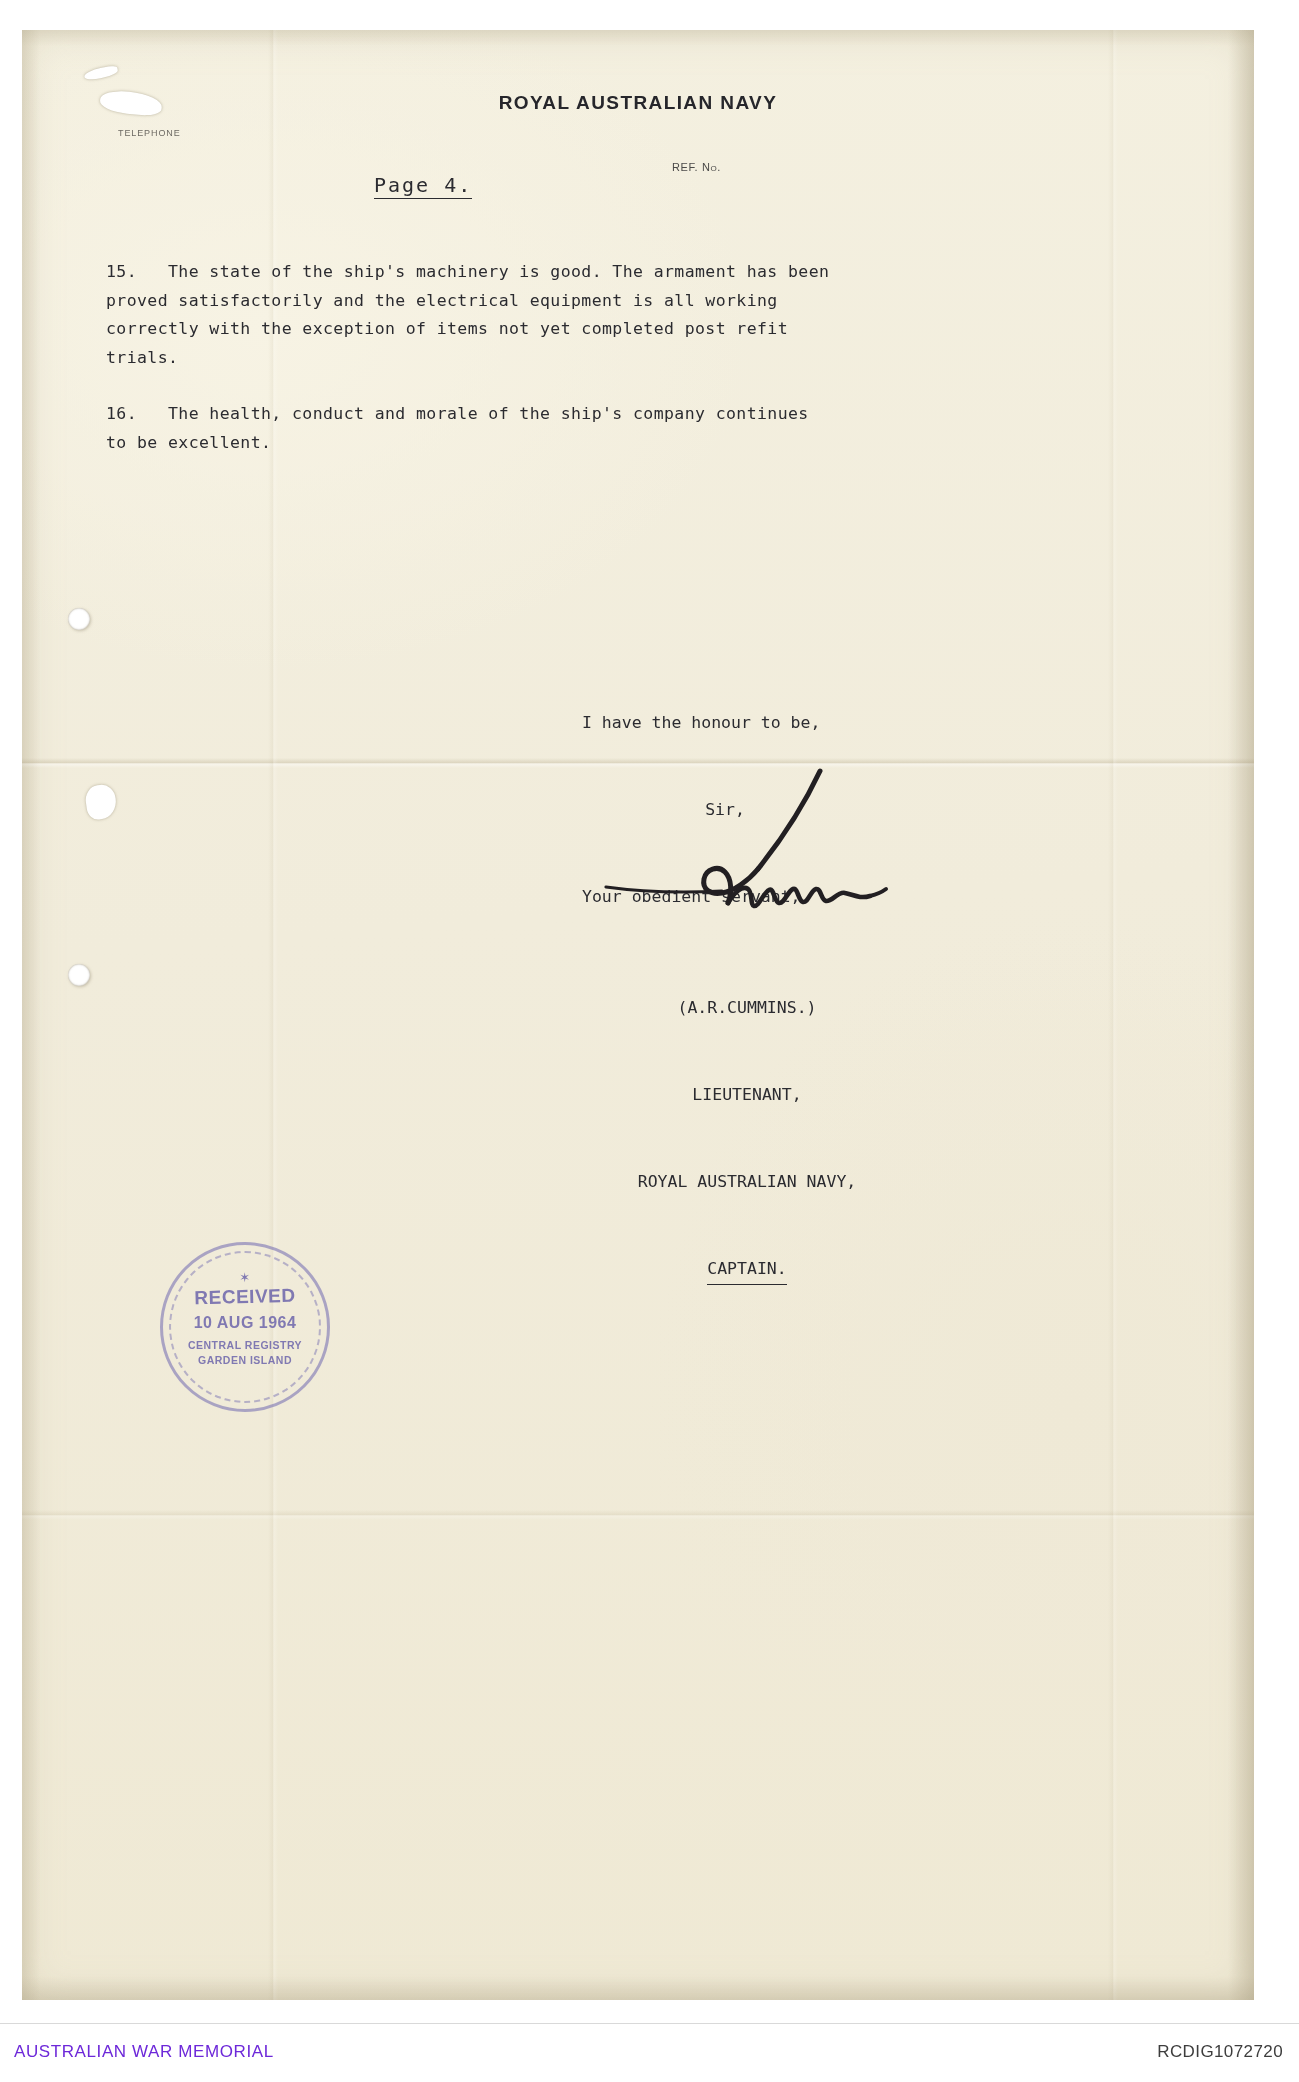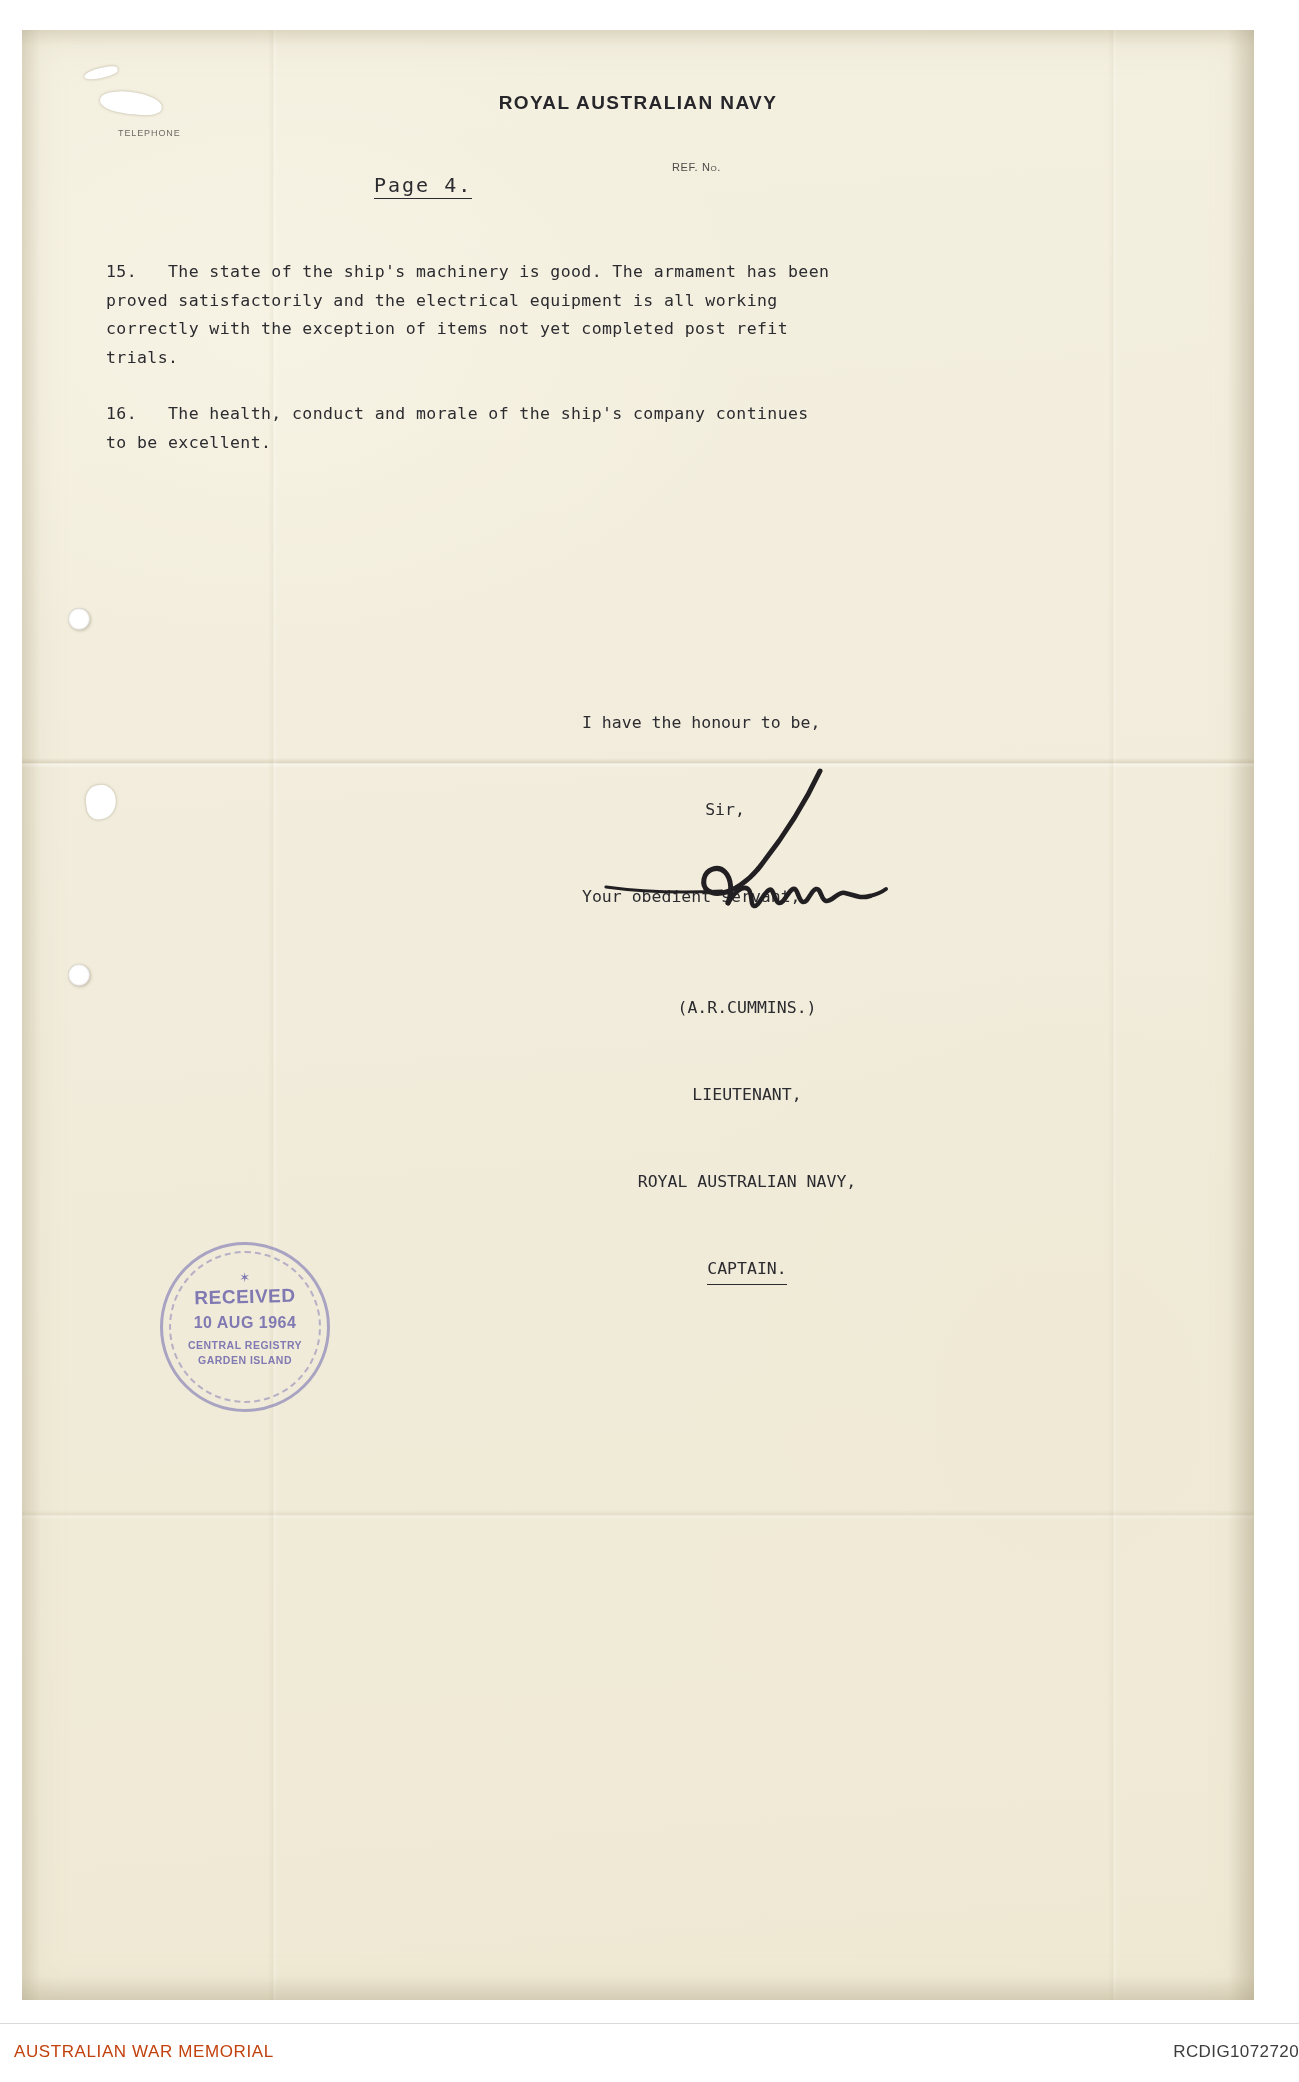--- a/index.html
+++ b/index.html
@@ -234,25 +234,25 @@
     border-top: 1px solid #d9d9d9;
     background: #ffffff;
   }
   #footer .left {
     position: absolute;
     left: 14px;
     top: 18px;
     font-family: "Liberation Sans", sans-serif;
     font-size: 17px;
     letter-spacing: 0.6px;
-    color: #c2410c;
+    color: #6d28d9;
   }
   #footer .right {
     position: absolute;
-    right: 0;
+    right: 16px;
     top: 18px;
     font-family: "Liberation Sans", sans-serif;
     font-size: 17px;
     letter-spacing: 0.4px;
     color: #3d3d3d;
   }
 </style>
 </head>
 <body>
 

